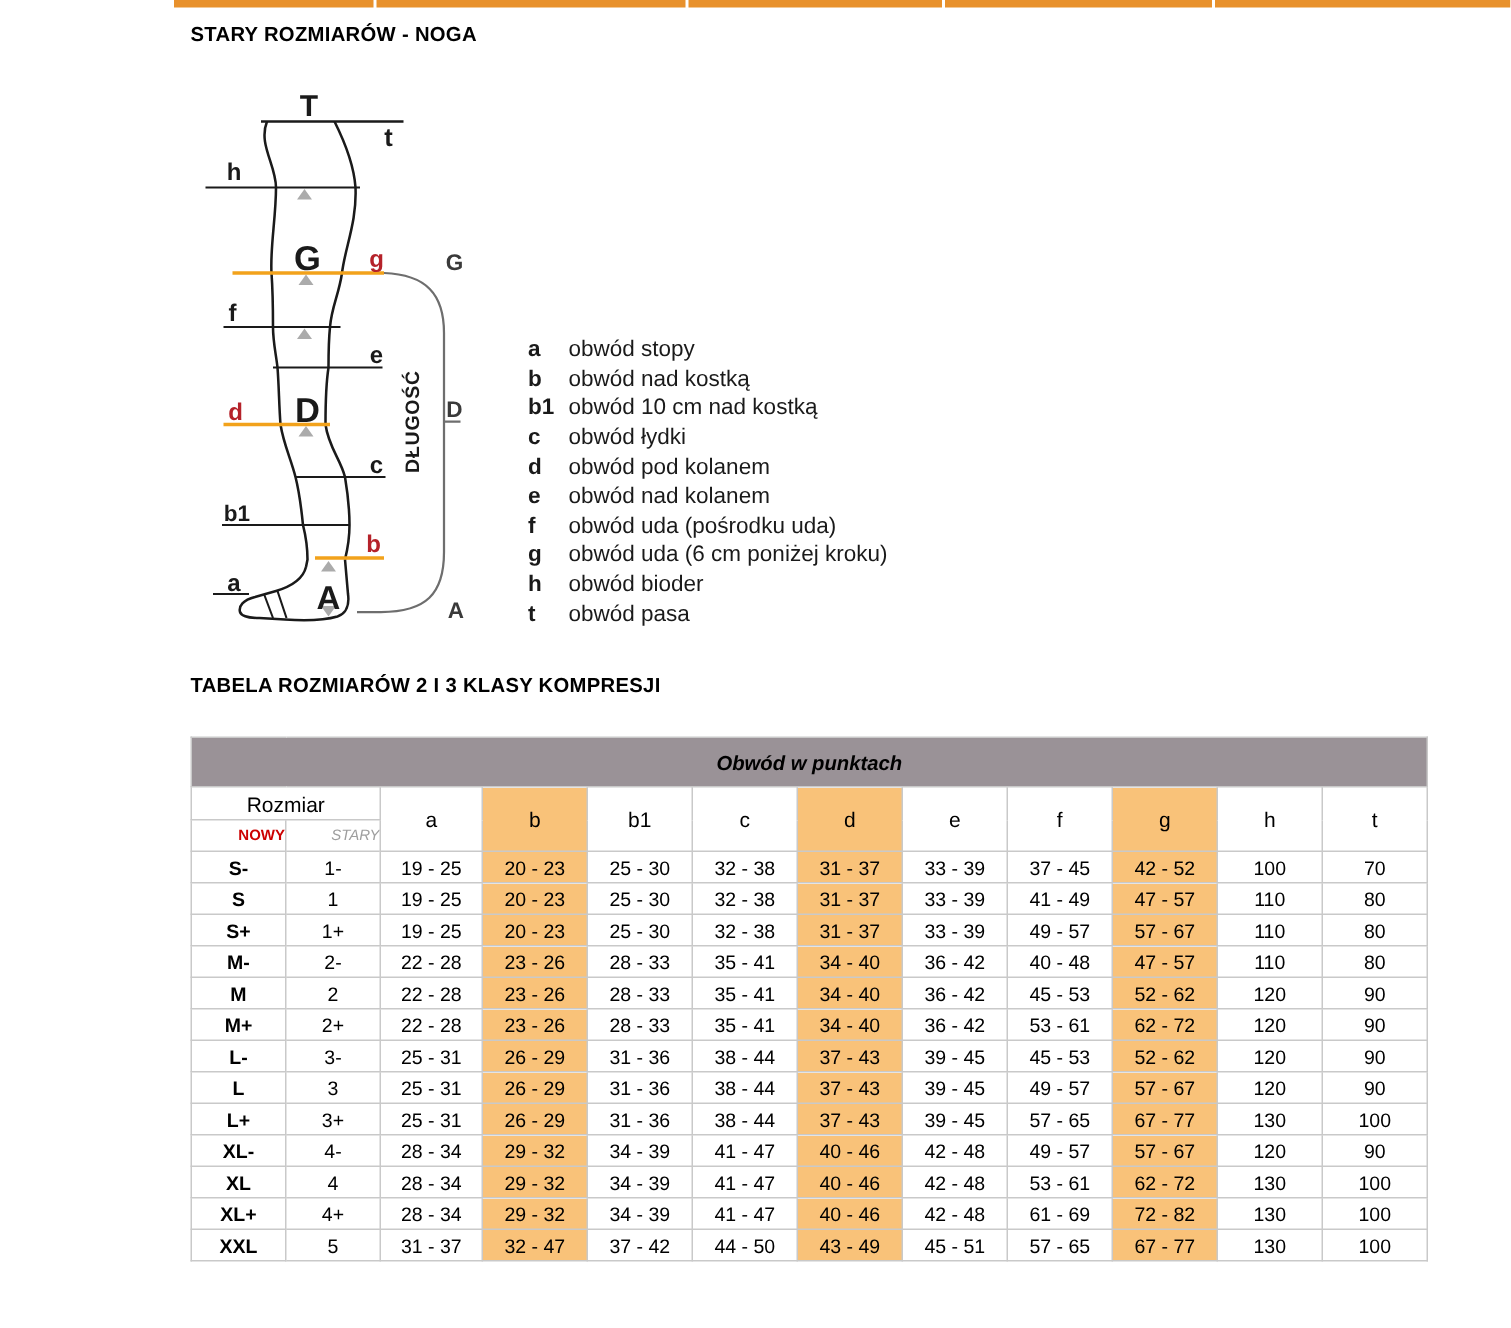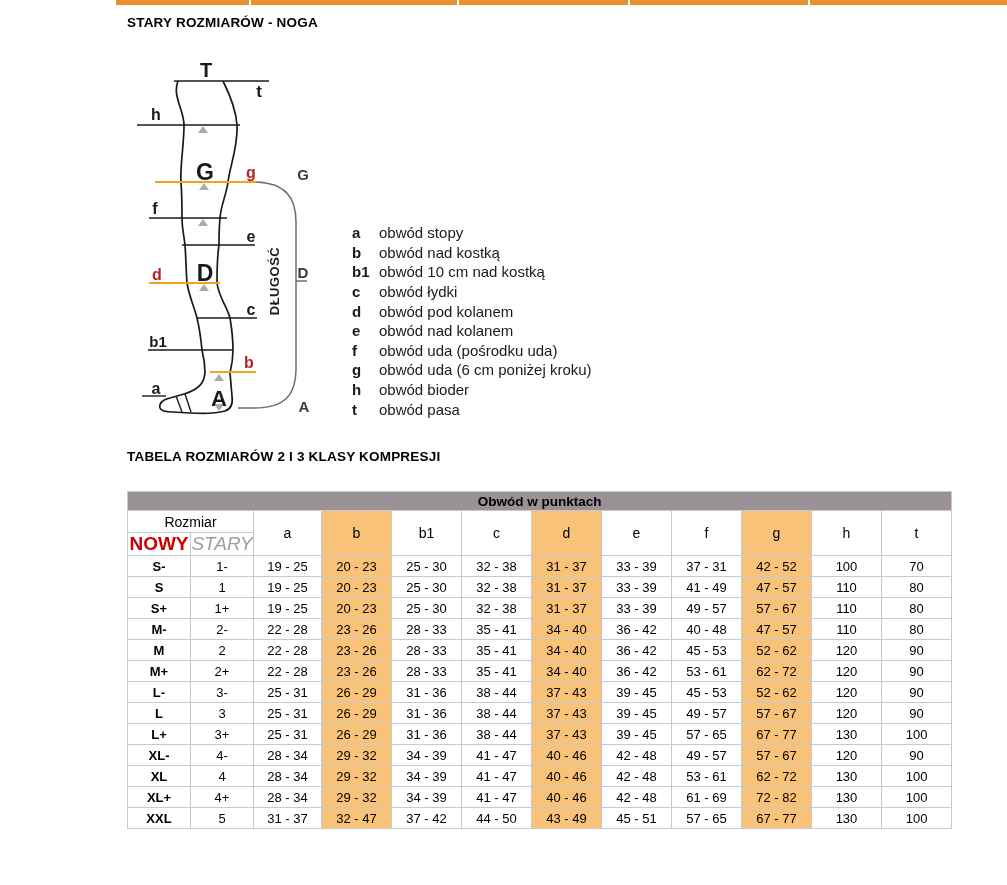--- a/index.html
+++ b/index.html
@@ -32,24 +32,24 @@
   
   table.size-table {
     position:absolute; left:127px; top:491px; width:824px;
     border-collapse:collapse; table-layout:fixed; font-size:13px;
   }
   .size-table th, .size-table td {
     border:1px solid #C9C9C9; text-align:center; vertical-align:middle;
     padding:0; font-weight:normal; overflow:hidden; white-space:nowrap;
   }
   .size-table tr.banner th {
-    background:#9A9297; color:#000; font-weight:bold; font-size:13.5px; height:19px;
+    background:#9A9297; color:#000; font-weight:bold; font-size:13.5px; height:33px;font-style:italic;
   }
   .size-table tr.hdr1 th { height:22px; font-size:14px; }
-  .size-table tr.hdr2 th { height:21px; font-size:19px; }
+  .size-table tr.hdr2 th { height:21px; font-size:10px;text-align:right; }
   .size-table th.nowy  { color:#CC0000; font-weight:bold; }
   .size-table th.stary { color:#9E9E9E;font-style:italic; }
   .size-table tbody td { height:21px; }
   .size-table td.new-col { font-weight:bold; }
   .size-table .hl { background:#F9C279; }
 </style>
 </head>
 <body>
 
 <div>
@@ -208,21 +208,21 @@
   <tbody>
       <tr>
         <td class="new-col">S-</td>
         <td>1-</td>
         <td>19 - 25</td>
         <td class="hl">20 - 23</td>
         <td>25 - 30</td>
         <td>32 - 38</td>
         <td class="hl">31 - 37</td>
         <td>33 - 39</td>
-        <td>37 - 31</td>
+        <td>37 - 45</td>
         <td class="hl">42 - 52</td>
         <td>100</td>
         <td>70</td>
       </tr>
       <tr>
         <td class="new-col">S</td>
         <td>1</td>
         <td>19 - 25</td>
         <td class="hl">20 - 23</td>
         <td>25 - 30</td>

